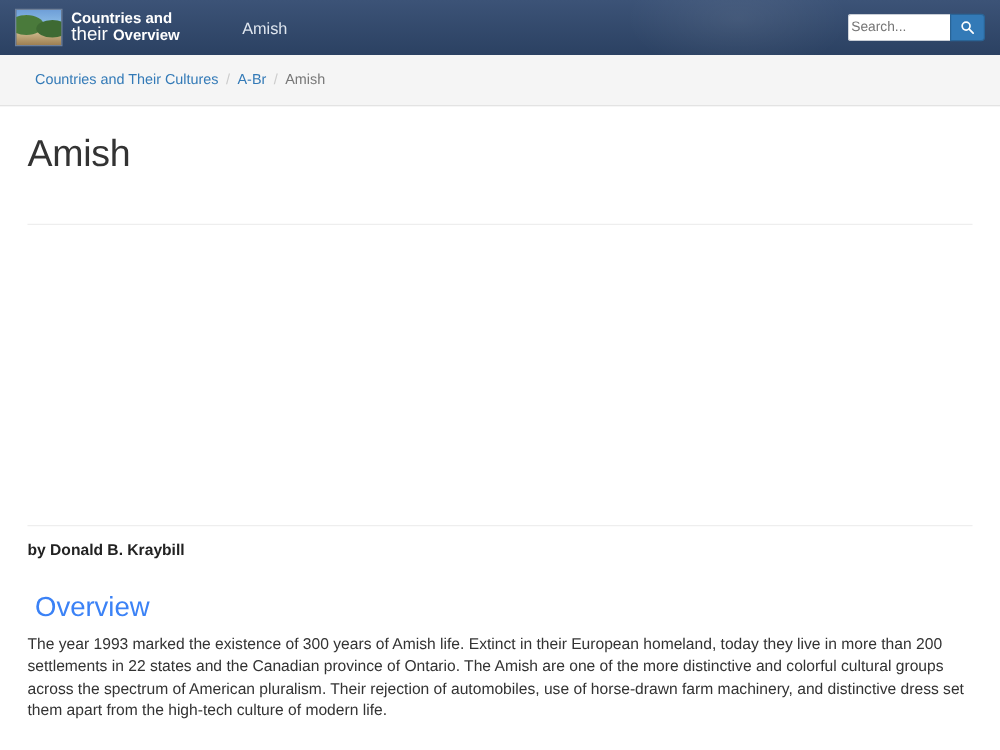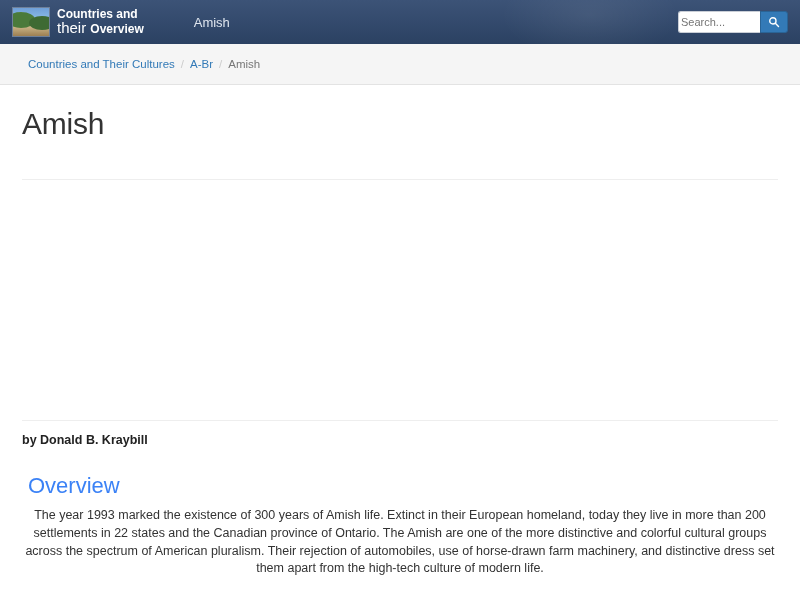--- a/index.html
+++ b/index.html
@@ -185,21 +185,20 @@
     font-weight: normal;
     color: #3b82f6;
     margin: 26px 0 8px 6px;
   }
   .body-text {
     font-size: 12.5px;
     line-height: 1.42;
     color: #333;
     margin: 0;
     max-width: 762px;
-    text-align: center;
   }
   .section-heading-2 {
     font-size: 21px;
     font-weight: normal;
     color: #333;
     margin: 22px 0 0 0;
     letter-spacing: 0.2px;
   }
 </style>
 </head>

